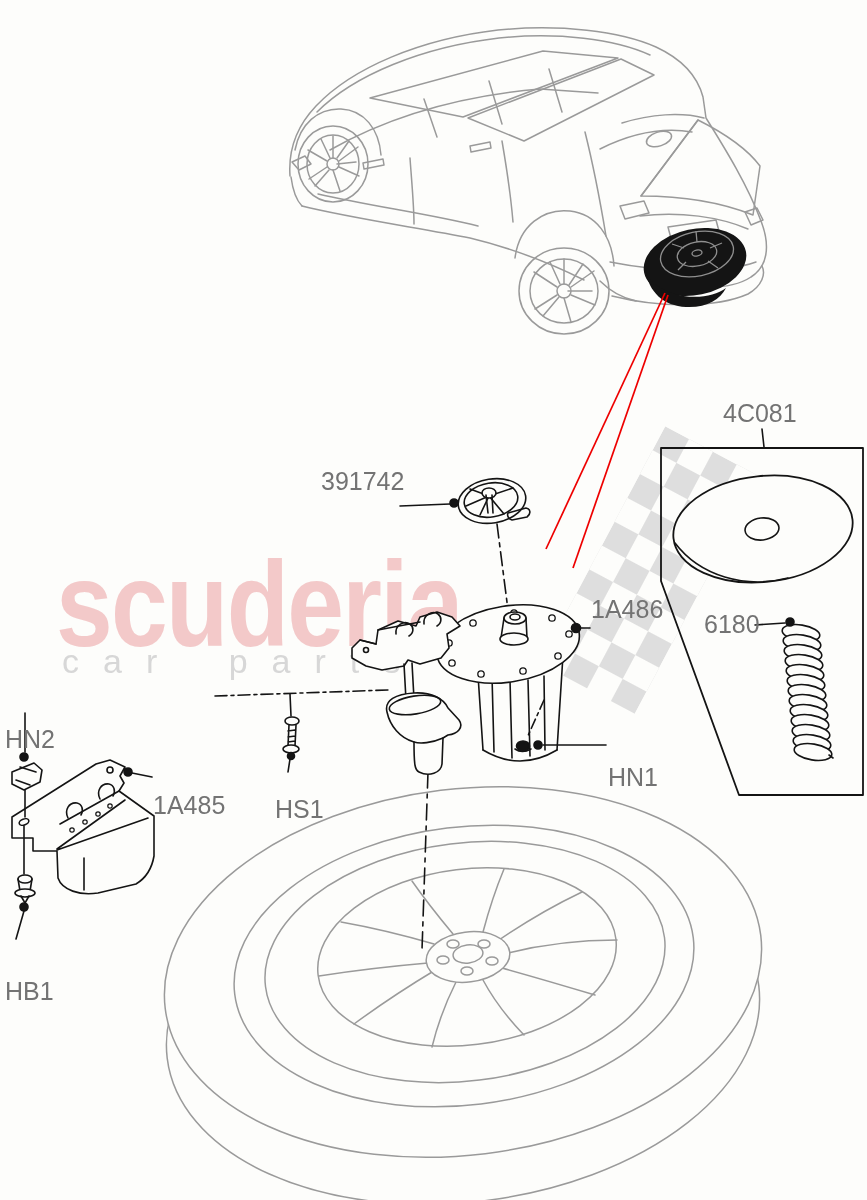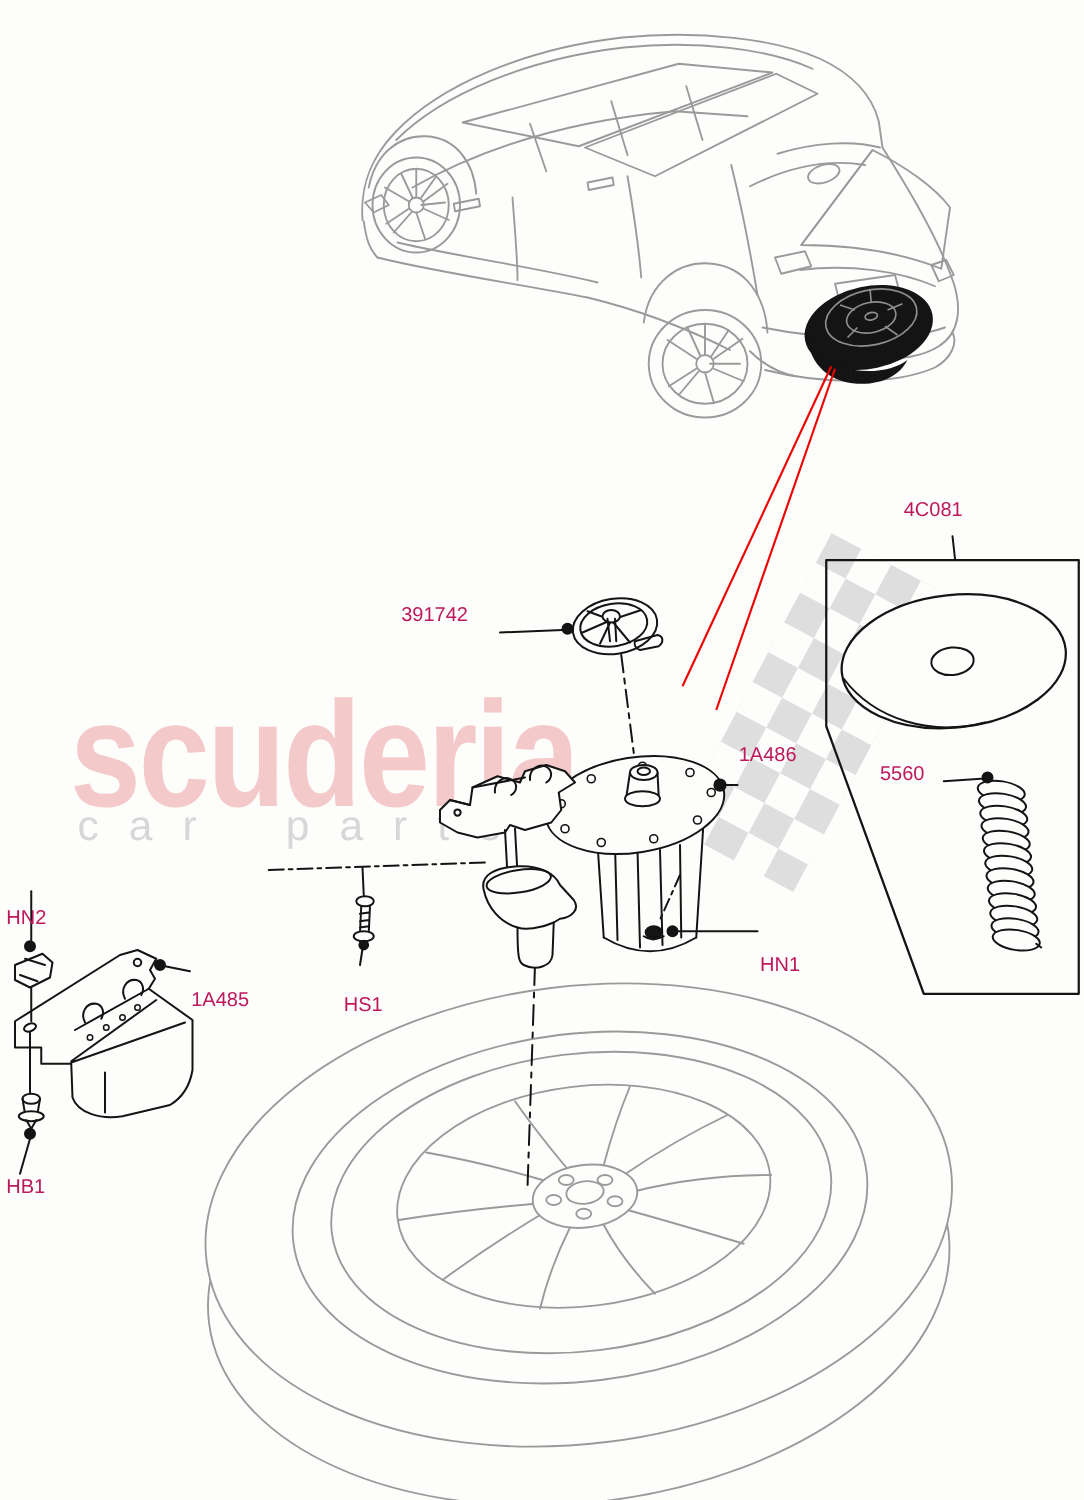--- a/index.html
+++ b/index.html
@@ -13,21 +13,21 @@
     font-size:120px;font-weight:bold;letter-spacing:-2px;line-height:1;
     color:#f3c9c9;transform:scaleX(.85);transform-origin:left top;
     user-select:none;white-space:nowrap;
   }
   .wm-tagline{
     position:absolute;left:62px;top:644px;z-index:1;
     font-size:34px;color:#d7d7d7;letter-spacing:24px;word-spacing:14px;
     line-height:1;user-select:none;white-space:nowrap;
   }
   .part-label{
-    position:absolute;z-index:5;color:#be185d;font-size:16px;line-height:1.1;
+    position:absolute;z-index:5;color:#737373;font-size:25px;line-height:1.1;
     white-space:nowrap;cursor:pointer;
   }
   .art{z-index:2;}
 </style>
 </head>
 <body>
 
 <div class="stage">
 
   <div class="wm-brand">scuderia</div>
@@ -279,23 +279,23 @@
         <circle cx="128" cy="772" r="4" fill="#141414"></circle>
           <path d="M132,773 L152,777"></path>
         <circle cx="538" cy="745" r="4" fill="#141414"></circle>
           <path d="M543,745 L606,745"></path>
         <path d="M755,625 L785,623"></path>
           <circle cx="790" cy="622" r="4" fill="#141414"></circle>
       </g>
     </g>
   </svg>
 
-  <div class="part-label" style="left:321px;top:484px">391742</div>
+  <div class="part-label" style="left:321px;top:468px">391742</div>
   <div class="part-label" style="left:591px;top:596px">1A486</div>
   <div class="part-label" style="left:723px;top:400px">4C081</div>
-  <div class="part-label" style="left:704px;top:611px">5560</div>
+  <div class="part-label" style="left:704px;top:611px">6180</div>
   <div class="part-label" style="left:5px;top:726px">HN2</div>
   <div class="part-label" style="left:153px;top:792px">1A485</div>
   <div class="part-label" style="left:275px;top:796px">HS1</div>
   <div class="part-label" style="left:608px;top:764px">HN1</div>
-  <div class="part-label" style="left:5px;top:941px">HB1</div>
+  <div class="part-label" style="left:5px;top:978px">HB1</div>
 
 </div>
 
 </body></html>

